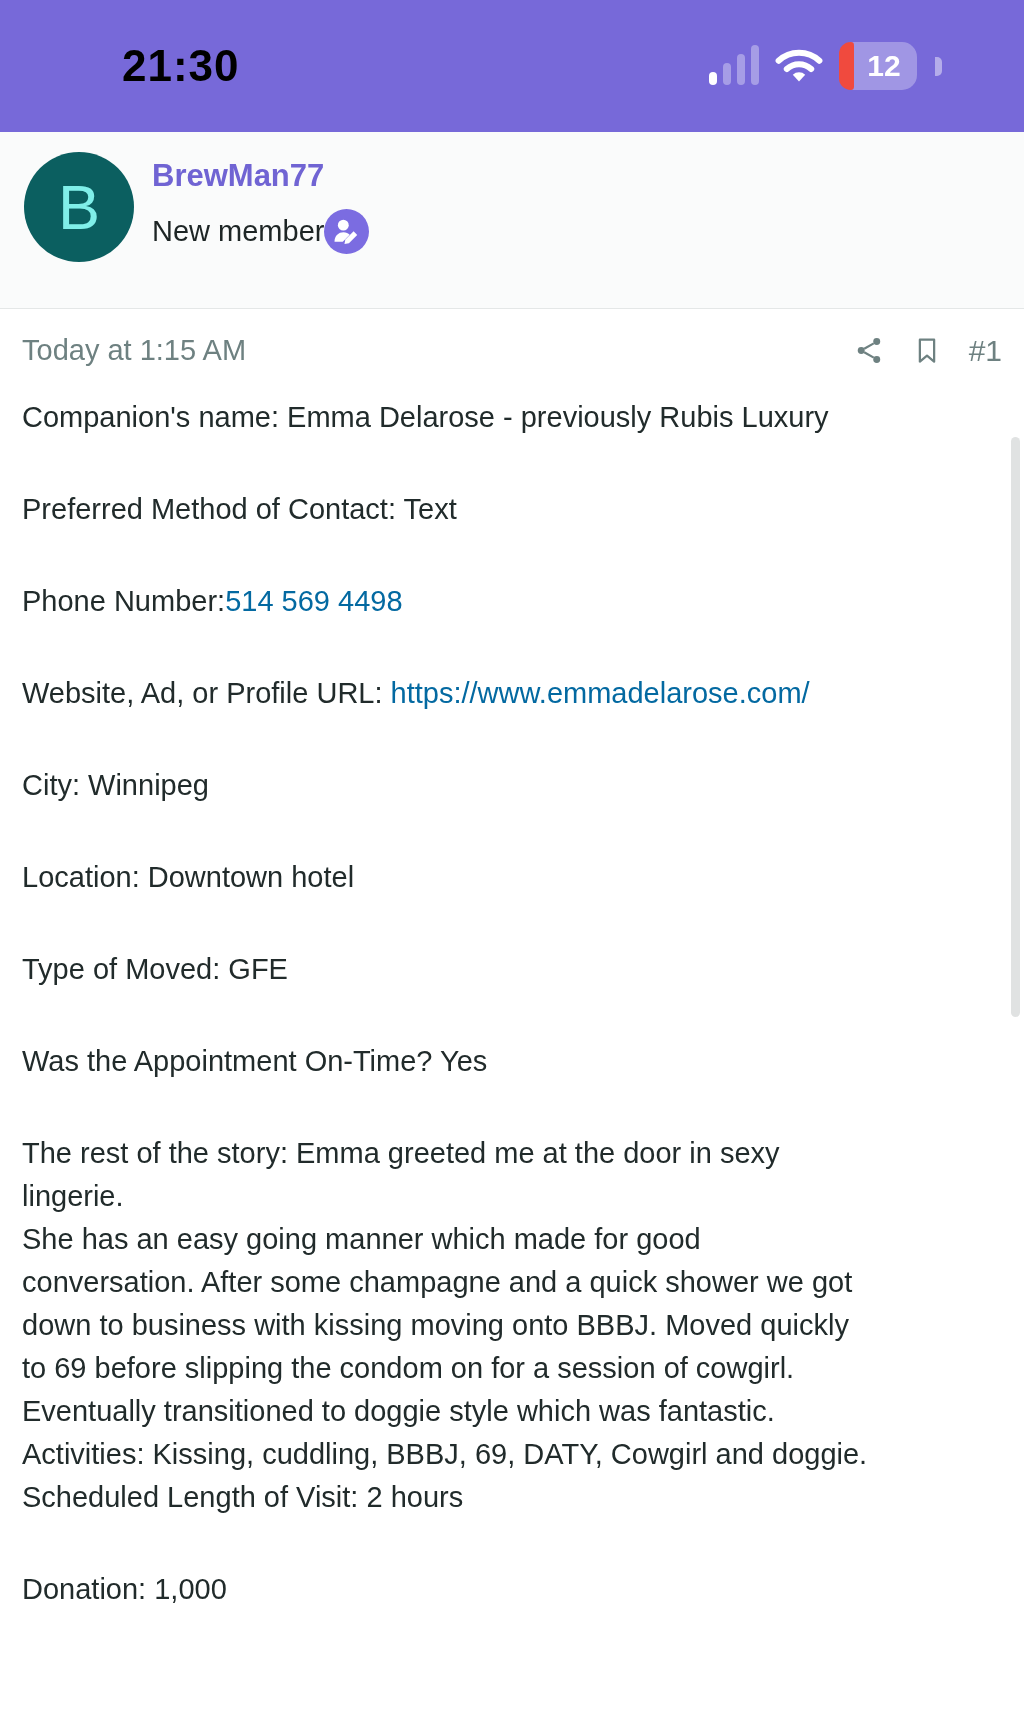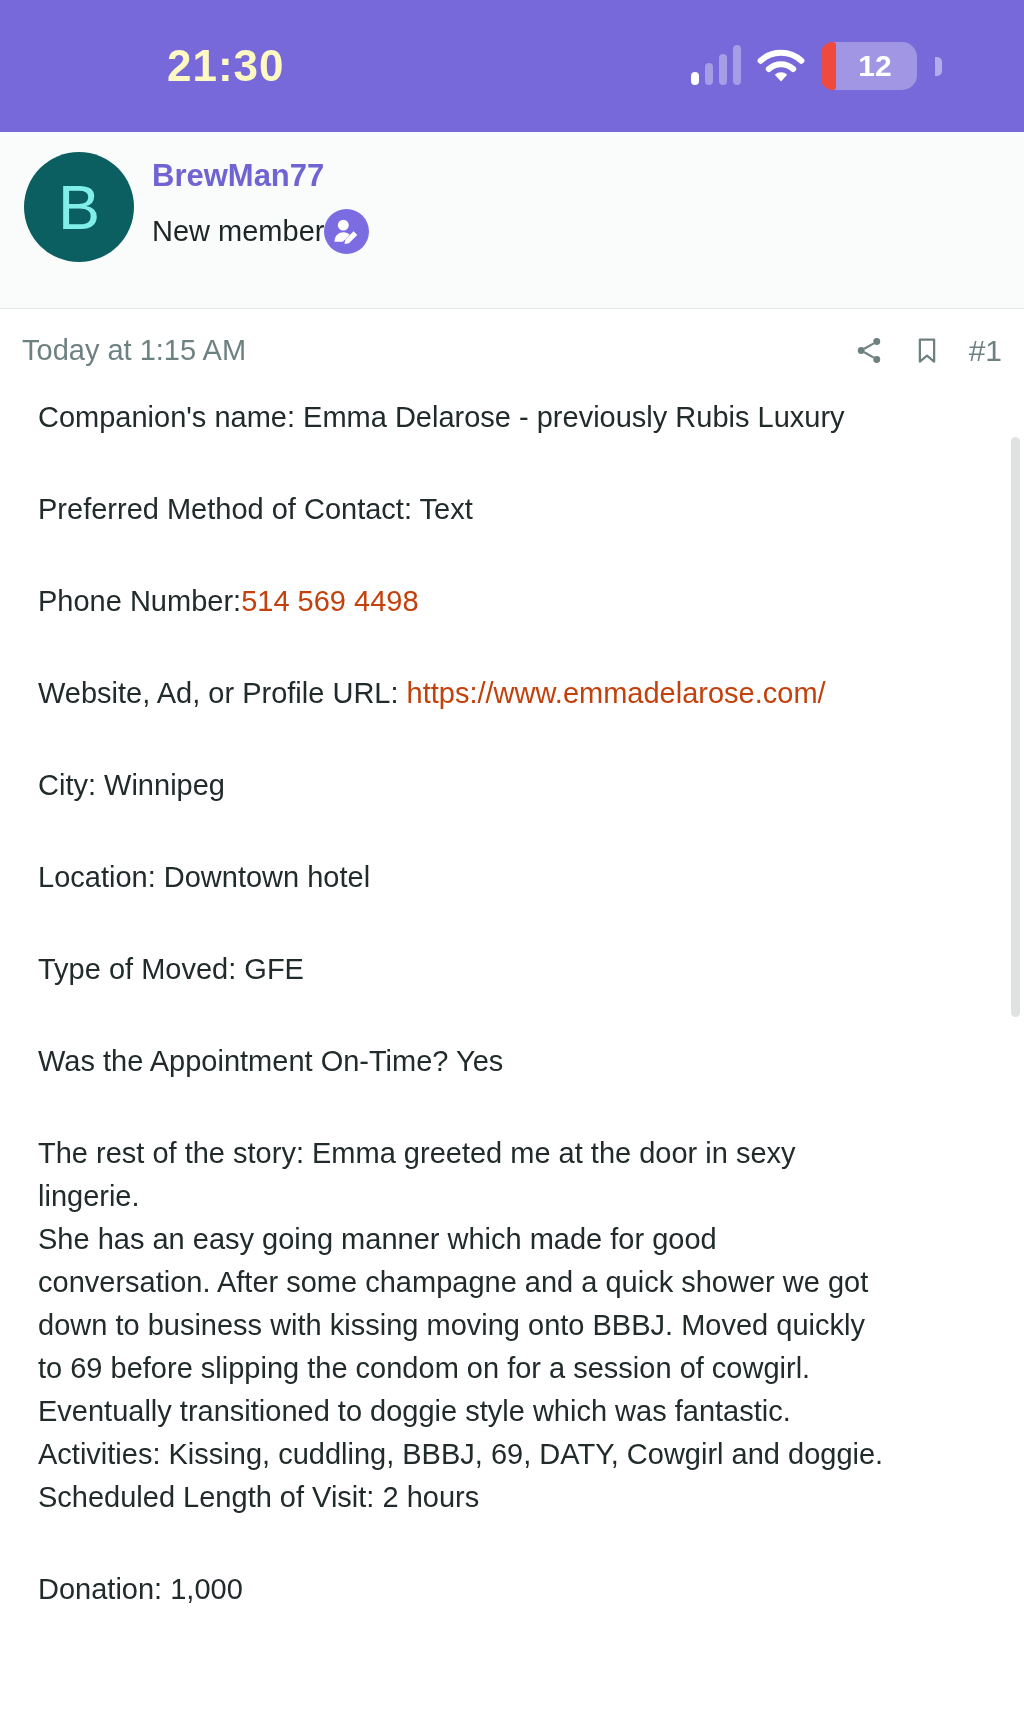--- a/index.html
+++ b/index.html
@@ -10,34 +10,34 @@
     -webkit-font-smoothing: antialiased;
   }
   .screen { position: relative; width: 1024px; height: 1731px; overflow: hidden; }
 
   
   .status-bar {
     position: relative; height: 132px; background: #7769d9;
   }
   .status-time {
     position: absolute; left: 122px; top: 50%; transform: translateY(-50%);
-    color: #fef9c3; font-size: 44px; font-weight: 600; letter-spacing: 1px; margin-left: 45px;
+    color: #000000; font-size: 44px; font-weight: 600; letter-spacing: 1px;
   }
   .status-icons {
     position: absolute; right: 82px; top: 50%; transform: translateY(-50%);
     display: flex; align-items: center; gap: 16px;
   }
   .signal { display: flex; align-items: flex-end; gap: 6px; height: 40px; padding-bottom: 2px; }
   .signal .bar { width: 8px; border-radius: 4px; background: rgba(255,255,255,0.35); }
   .signal .b1 { height: 13px; background: #ffffff; }
   .signal .b2 { height: 22px; }
   .signal .b3 { height: 31px; }
   .signal .b4 { height: 40px; }
   .battery {
-    position: relative; width: 96px; height: 48px; border-radius: 15px;
+    position: relative; width: 78px; height: 48px; border-radius: 15px;
     background: rgba(255,255,255,0.30);
     display: flex; align-items: center; justify-content: center;
   }
   .battery-charge {
     position: absolute; left: 0; top: 0; bottom: 0; width: 15px;
     border-radius: 15px 4px 4px 15px; background: #f04a3e;
   }
   .battery-num {
     position: relative; margin-left: 12px; color: #ffffff;
     font-size: 30px; font-weight: 700;
@@ -75,25 +75,25 @@
     padding: 26px 22px 0 22px;
     color: #6e8181; font-size: 29px; line-height: 30px;
   }
   .meta-actions { margin-left: auto; display: flex; align-items: center; gap: 27px; }
   .meta-actions svg { display: block; cursor: pointer; }
   .post-number { font-size: 30px; color: #6e8181; cursor: pointer; }
   .timestamp { cursor: pointer; }
 
   
   .post-body {
-    padding: 30px 18px 0 38px;
+    padding: 30px 18px 0 22px;
     font-size: 29px; line-height: 43px; color: #212b2b;
   }
   .post-body p { margin: 0 0 49px 0; white-space: pre-line; }
-  .post-link { color: #c2410c; text-decoration: none; cursor: pointer; }
+  .post-link { color: #0369a1; text-decoration: none; cursor: pointer; }
 
   
   .scrollbar-thumb {
     position: absolute; right: 4px; top: 437px; width: 9px; height: 580px;
     border-radius: 5px; background: #e0e2e2;
   }
 </style>
 </head>
 <body>
 

